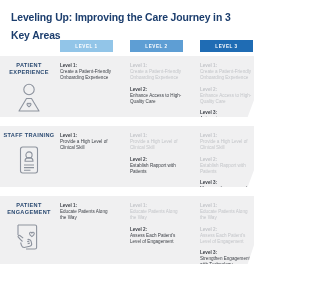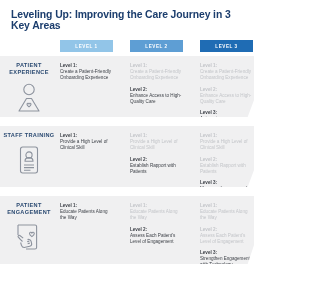--- a/index.html
+++ b/index.html
@@ -16,21 +16,21 @@
   }
 
   
   .title {
     position: absolute;
     left: 11px;
     top: 9px;
     width: 220px;
     font-size: 10.4px;
     font-weight: bold;
-    line-height: 11px;
+    line-height: 18px;
     color: #1b3d6d;
     letter-spacing: -0.1px;
   }
 
   
   .level-bars {
     position: absolute;
     top: 40px;
     left: 0;
     width: 260px;

